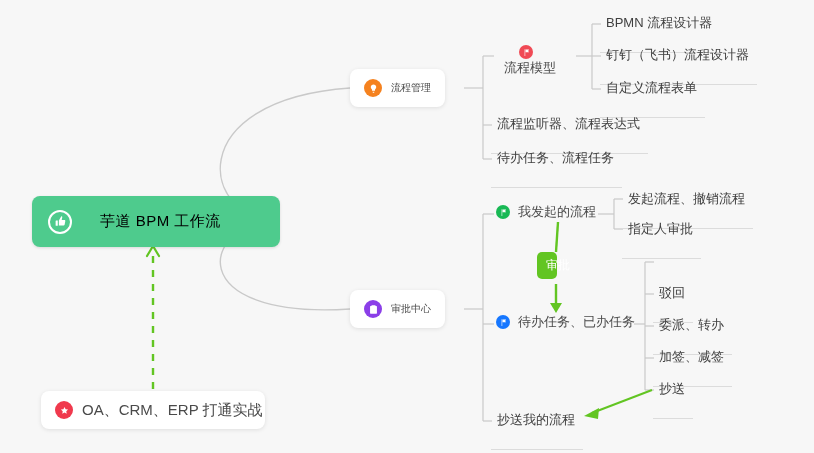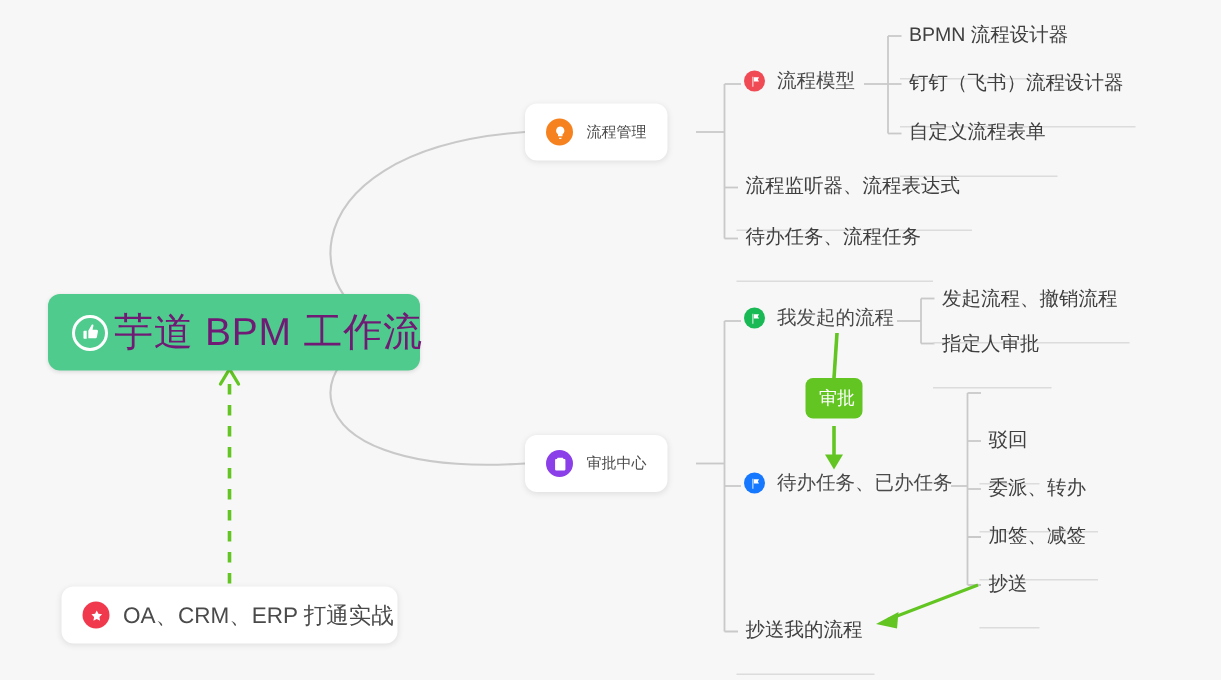--- a/index.html
+++ b/index.html
@@ -19,24 +19,24 @@
     left:32px;top:196px;
     width:248px;height:51px;
     background:#4ECB8D;
     border-radius:8px;
     box-shadow:0 1px 3px rgba(0,0,0,.12);
     display:flex;align-items:center;
     padding:0 16px;
     box-sizing:border-box;
   }
   .root-label{
-    color:#701a75;
-    font-size:26px;
+    color:#000000;
+    font-size:15px;
     letter-spacing:.5px;
-    margin-left:4px;
+    margin-left:28px;
     white-space:nowrap;
   }
 
   
   .thumb-icon{
     width:24px;height:24px;border-radius:50%;
     border:2px solid #ffffff;
     box-sizing:border-box;
     display:flex;align-items:center;justify-content:center;
     flex:0 0 auto;
@@ -186,21 +186,21 @@
 
   <div class="branch-node" style="left:350px;top:69px;">
     <span class="cicon" style="background:#F5821F;">
       <svg width="11" height="11" viewBox="0 0 24 24">
         <path fill="#ffffff" d="M12 3a6 6 0 0 0-3.3 11v2.2c0 .5.4.9.9.9h4.8c.5 0 .9-.4.9-.9V14A6 6 0 0 0 12 3zm-1.8 16.2h3.6v1.1c0 .4-.3.7-.7.7h-2.2c-.4 0-.7-.3-.7-.7v-1.1z"></path>
       </svg>
     </span>
     <span class="blabel">流程管理</span>
   </div>
 
-  <div class="leaf-ico" style="left:492px;top:42px;border-bottom:none;">
+  <div class="leaf-ico" style="left:492px;top:42px;border-bottom:none;flex-direction:column;">
     <span class="cicon small" style="background:#F04A55;">
       <svg width="9" height="9" viewBox="0 0 24 24">
         <path fill="#ffffff" d="M7 3h1.6v18H7V3zm2.6 1.2h9.1l-2.1 3.6 2.1 3.6H9.6V4.2z"></path>
       </svg>
     </span>
     <span class="llabel">流程模型</span>
   </div>
 
   <div class="leaf" style="left:600px;top:10px;">BPMN 流程设计器</div>
   <div class="leaf" style="left:600px;top:42px;">钉钉（飞书）流程设计器</div>
@@ -239,21 +239,21 @@
     <span class="llabel">待办任务、已办任务</span>
   </div>
 
   <div class="leaf" style="left:653px;top:280px;">驳回</div>
   <div class="leaf" style="left:653px;top:312px;">委派、转办</div>
   <div class="leaf" style="left:653px;top:344px;">加签、减签</div>
   <div class="leaf" style="left:653px;top:376px;">抄送</div>
 
   <div class="leaf" style="left:491px;top:407px;">抄送我的流程</div>
 
-  <div class="tag" style="left:537px;top:252px;width:38px;">审批</div>
+  <div class="tag" style="left:537px;top:252px;width:20px;">审批</div>
 
   <div class="card-node">
     <span class="cicon" style="background:#F0394D;">
       <svg width="11" height="11" viewBox="0 0 24 24">
         <path fill="#ffffff" d="M12 4.2l2.4 4.9 5.4.8-3.9 3.8.9 5.4-4.8-2.5-4.8 2.5.9-5.4-3.9-3.8 5.4-.8z"></path>
       </svg>
     </span>
     <span class="clabel">OA、CRM、ERP 打通实战</span>
   </div>
 

